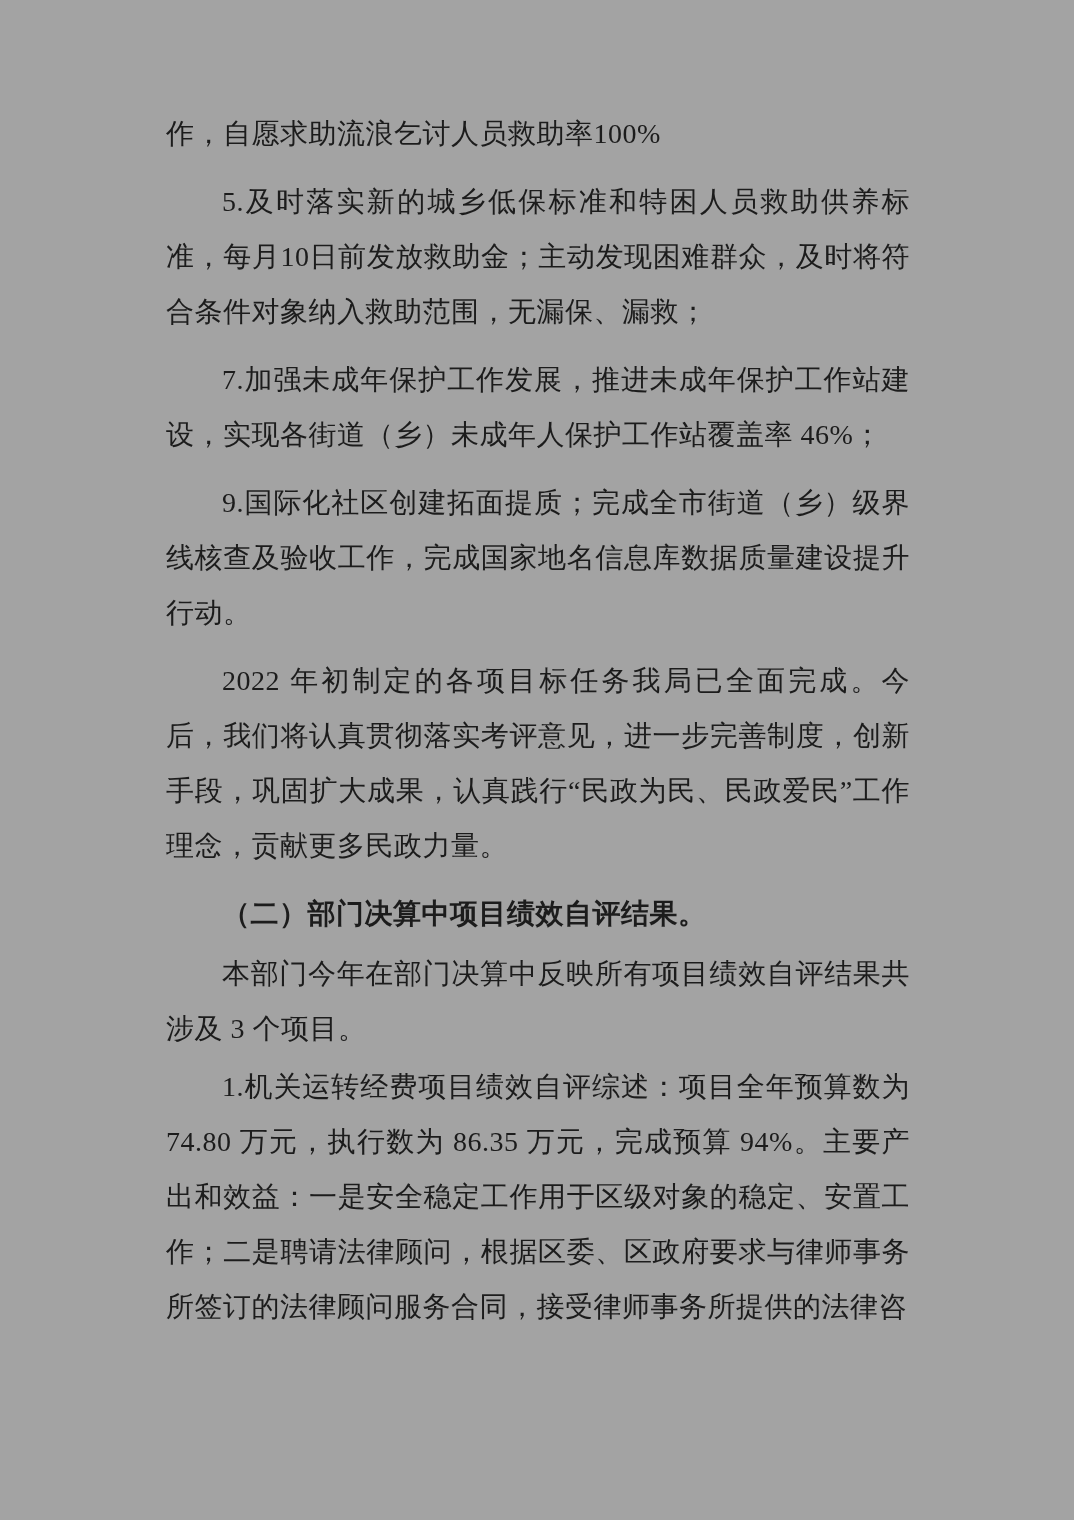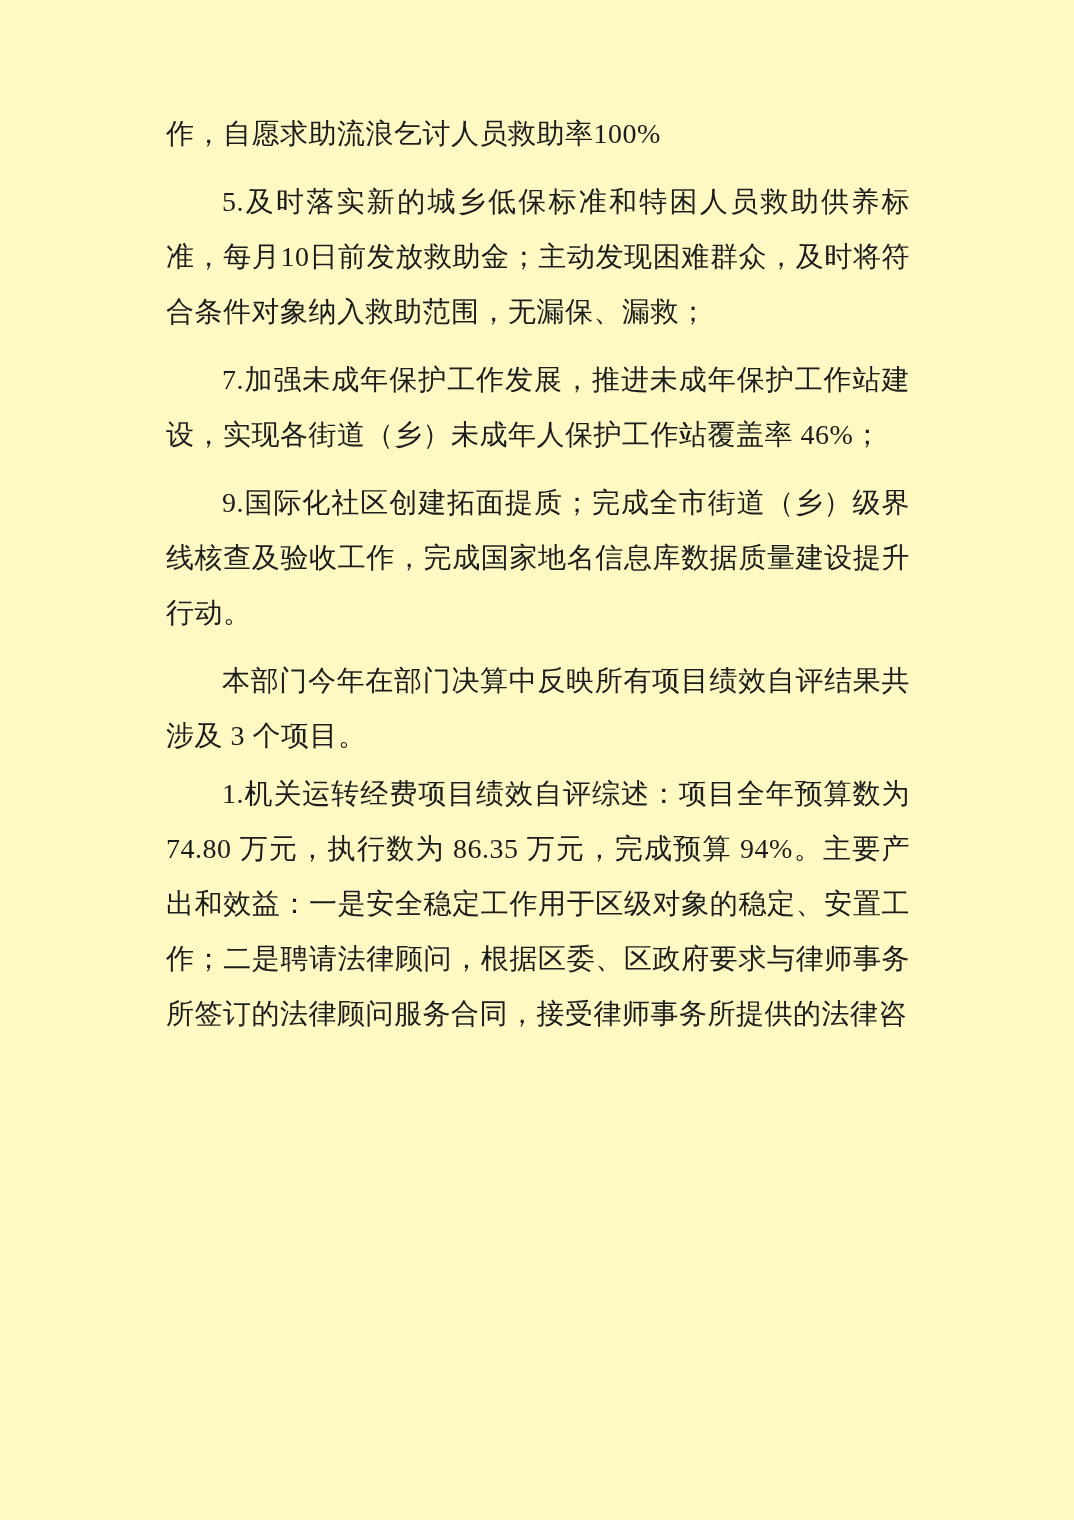--- a/index.html
+++ b/index.html
@@ -4,21 +4,21 @@
 <style>
   html, body {
     margin: 0;
     padding: 0;
     background: #ffffff;
   }
   .page {
     position: relative;
     width: 1074px;
     height: 1520px;
-    background: #fef9c3;
+    background: #a3a3a3;
     overflow: hidden;
     font-family: "Liberation Serif", "DejaVu Serif", serif;
     color: #1c1c1c;
   }
   .content {
     position: absolute;
     left: 166px;
     top: 106px;
     width: 744px;
     font-size: 28px;
@@ -58,16 +58,18 @@
 </style>
 </head>
 <body>
 
 <div class="page">
   <div class="content">
     <p class="para no-indent">作，自愿求助流浪乞讨人员救助率100%</p>
     <p class="para">5.及时落实新的城乡低保标准和特困人员救助供养标准，每月10日前发放救助金；主动发现困难群众，及时将符合条件对象纳入救助范围，无漏保、漏救；</p>
     <p class="para">7.加强未成年保护工作发展，推进未成年保护工作站建设，实现各街道（乡）未成年人保护工作站覆盖率 46%；</p>
     <p class="para">9.国际化社区创建拓面提质；完成全市街道（乡）级界线核查及验收工作，完成国家地名信息库数据质量建设提升行动。</p>
+    <p class="para">2022 年初制定的各项目标任务我局已全面完成。今后，我们将认真贯彻落实考评意见，进一步完善制度，创新手段，巩固扩大成果，认真践行“民政为民、民政爱民”工作理念，贡献更多民政力量。</p>
+    <p class="para heading">（二）部门决算中项目绩效自评结果。</p>
     <p class="para tight">本部门今年在部门决算中反映所有项目绩效自评结果共涉及 3 个项目。</p>
     <p class="para last">1.机关运转经费项目绩效自评综述：项目全年预算数为 74.80 万元，执行数为 86.35 万元，完成预算 94%。主要产出和效益：一是安全稳定工作用于区级对象的稳定、安置工作；二是聘请法律顾问，根据区委、区政府要求与律师事务所签订的法律顾问服务合同，接受律师事务所提供的法律咨</p>
   </div>
 </div>
 
 </body></html>

